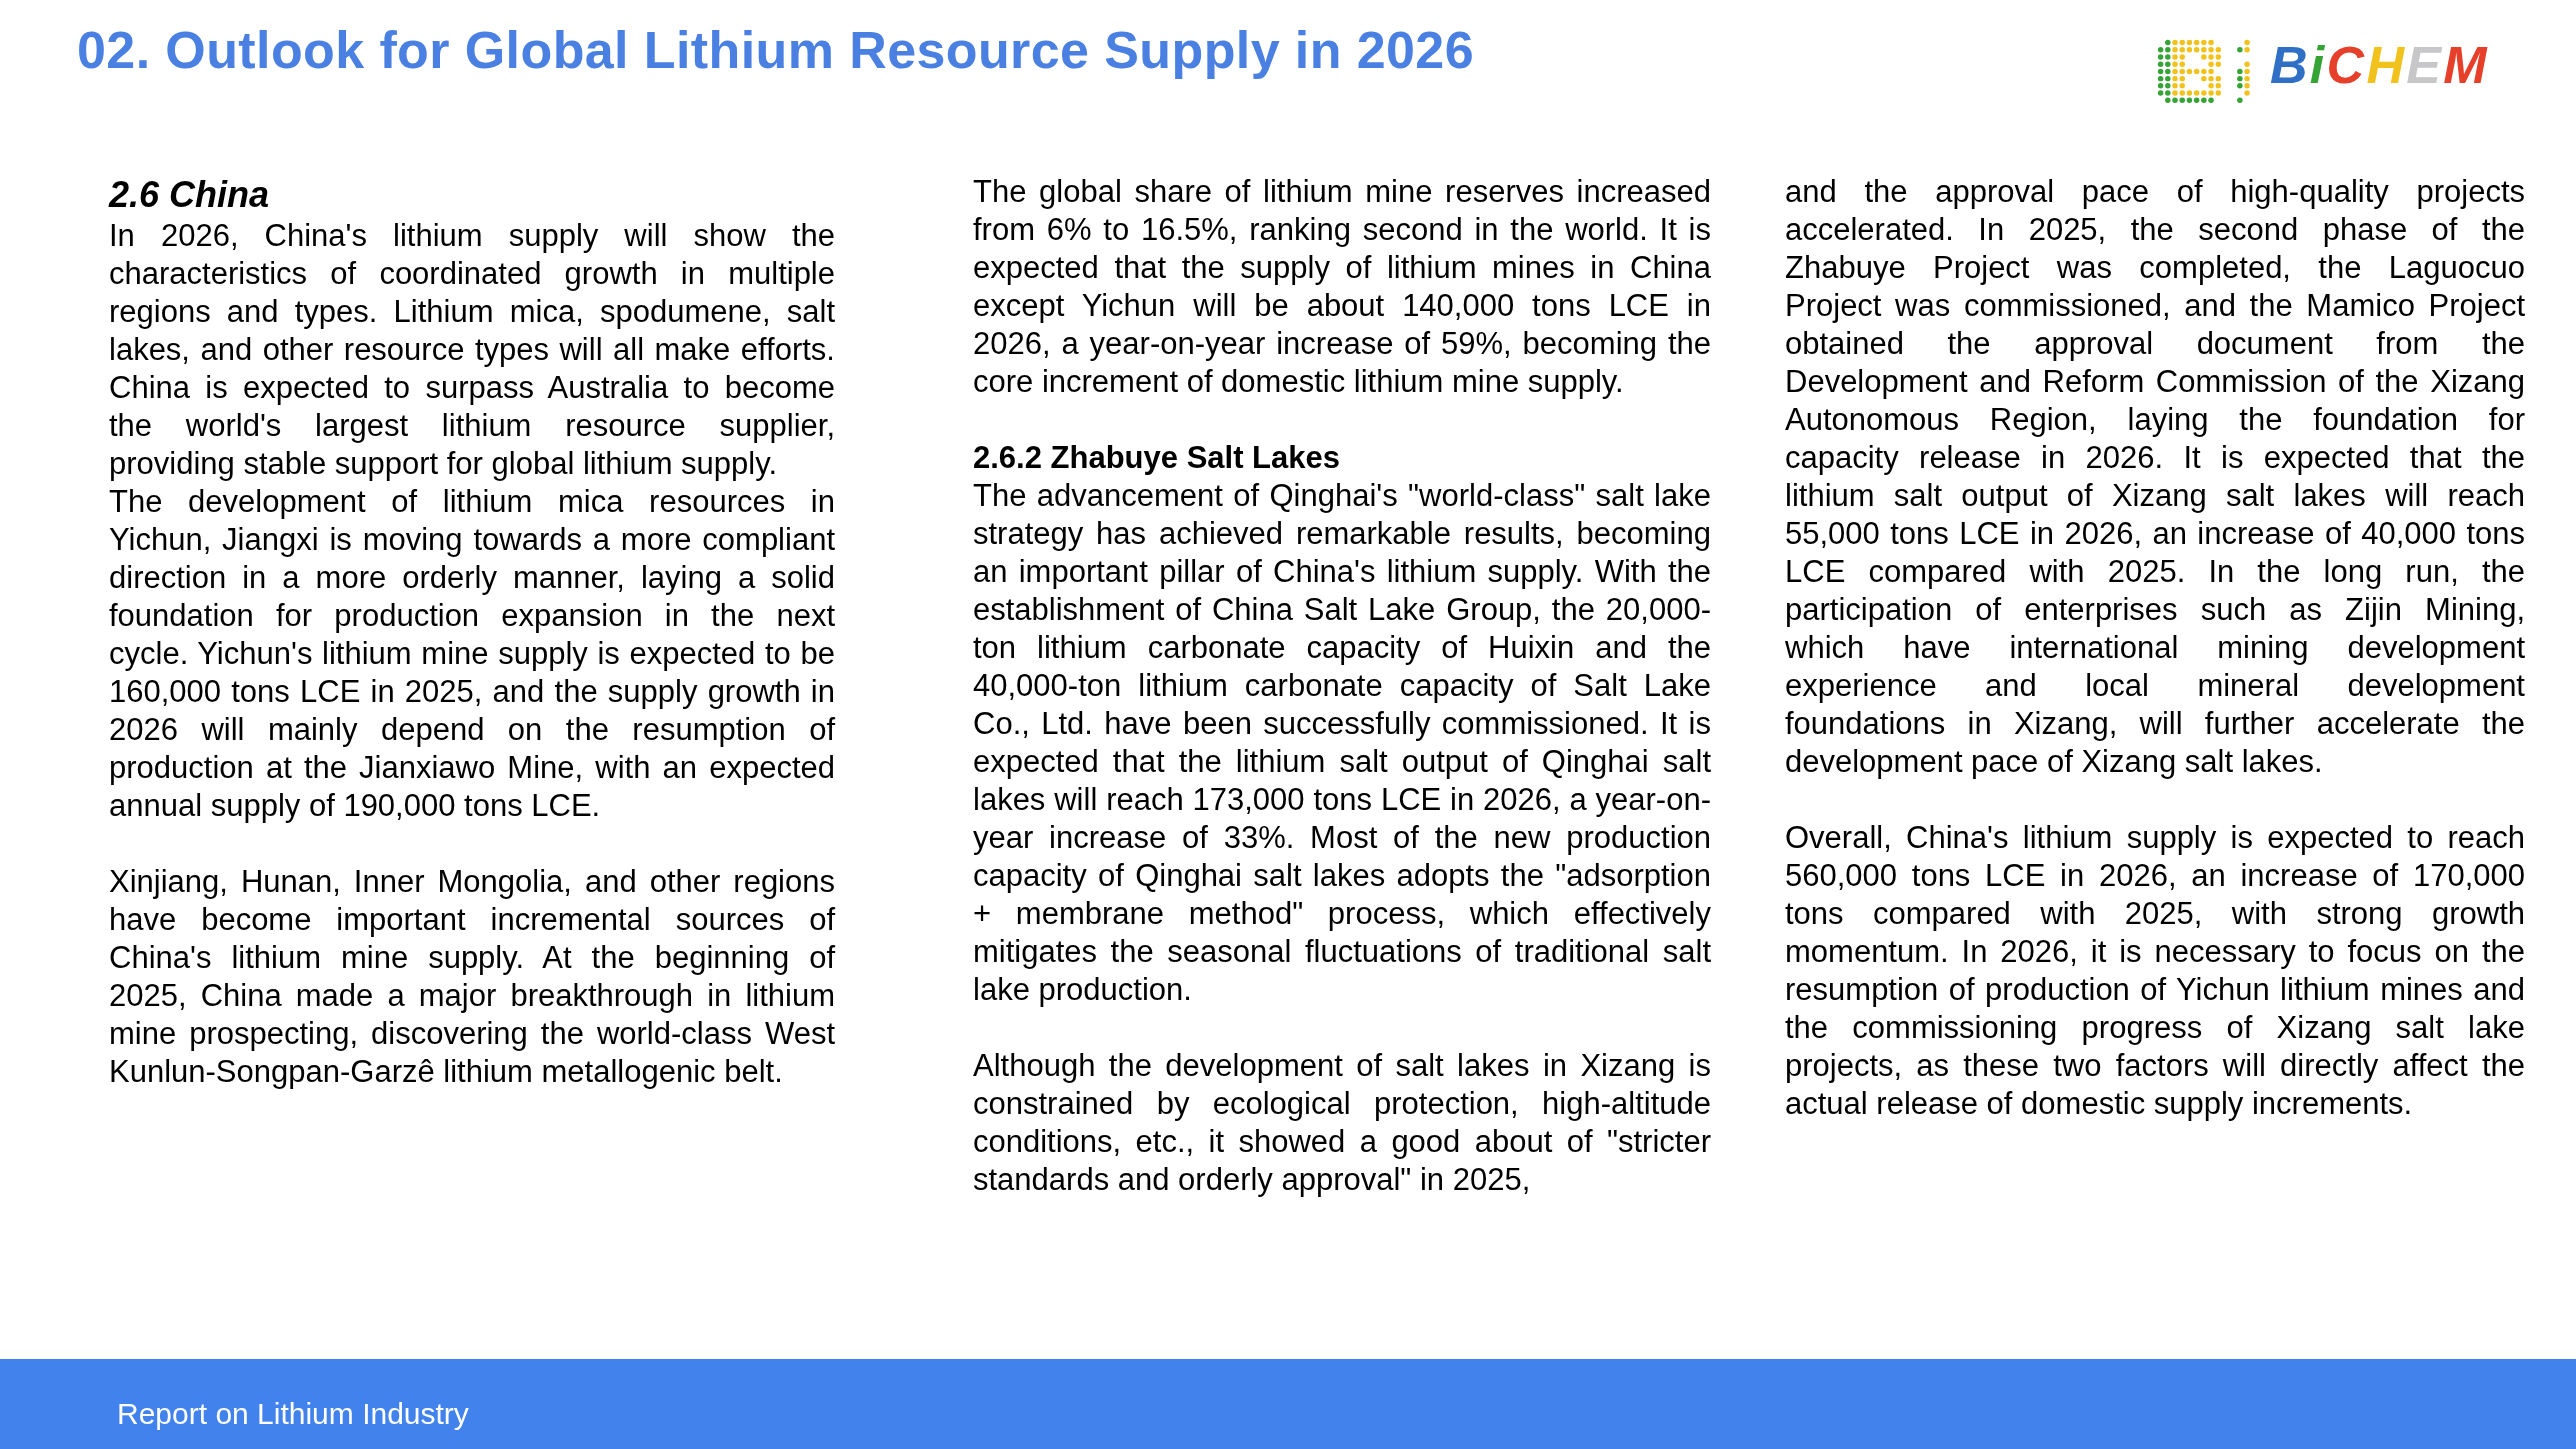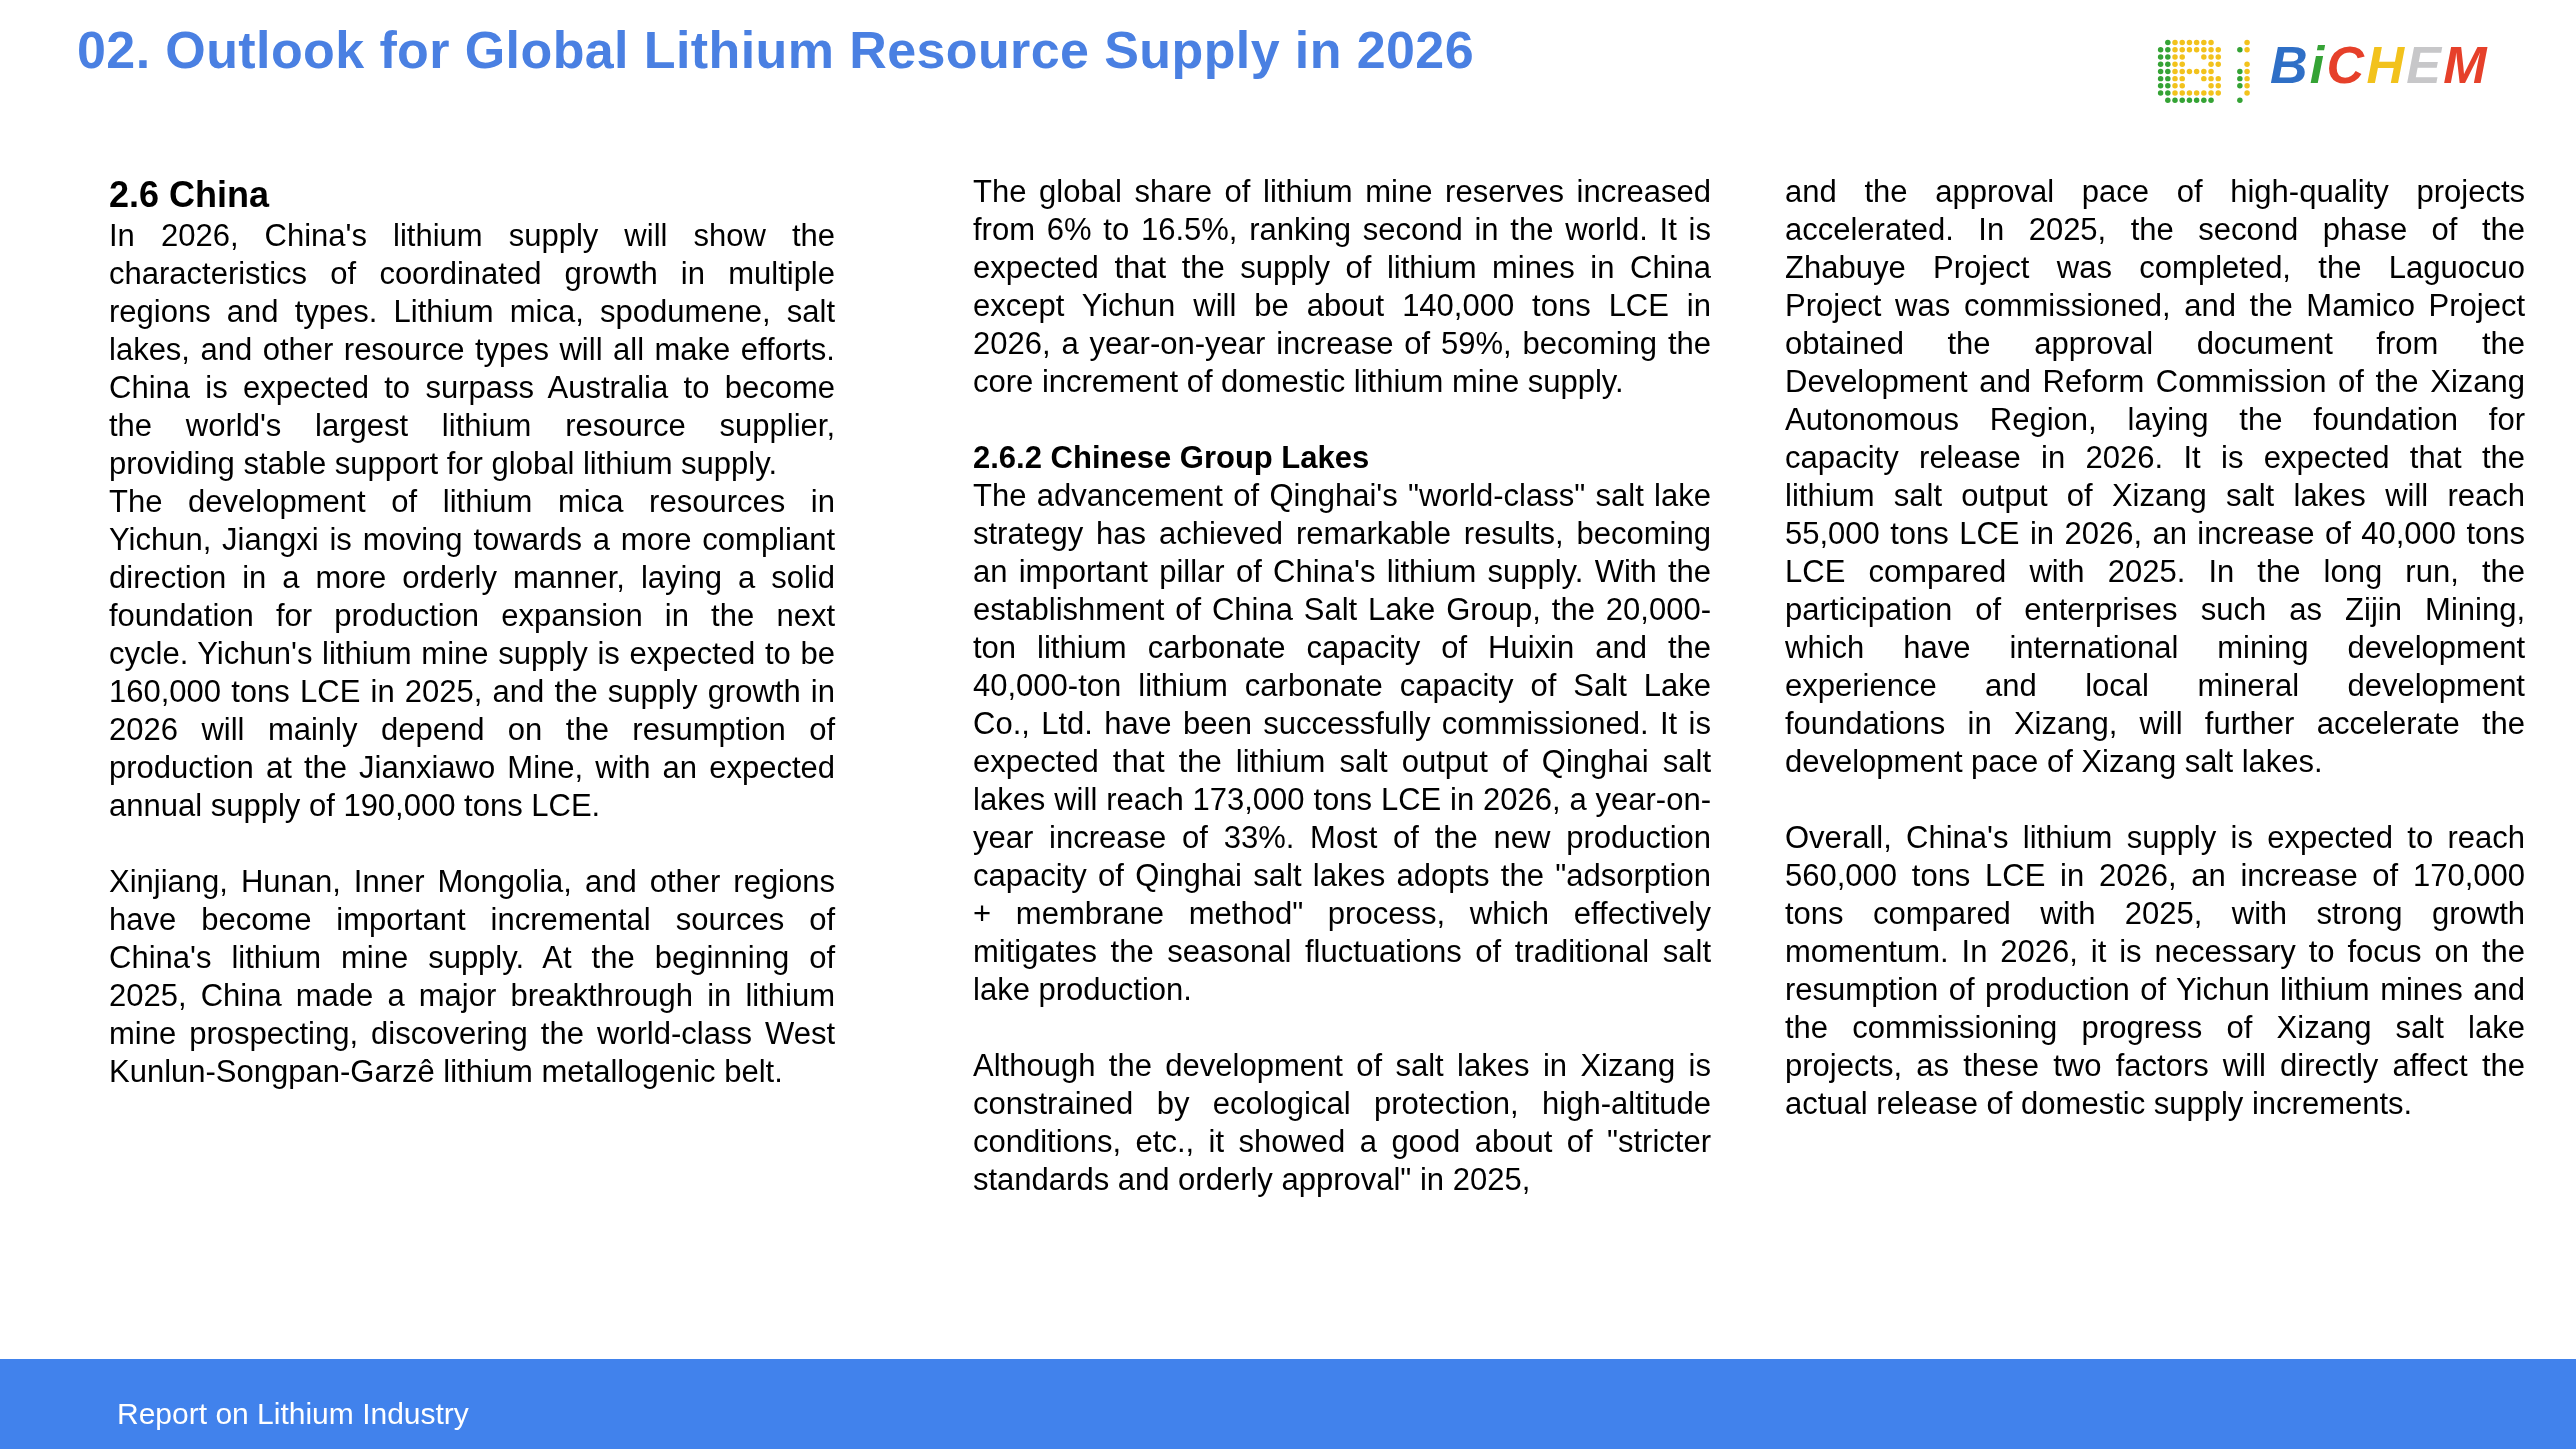--- a/index.html
+++ b/index.html
@@ -42,20 +42,21 @@
   .col { position: absolute; top: 0; }
   .col-1 { left: 109px;  width: 726px; }
   .col-2 { left: 973px; width: 738px; }
   .col-3 { left: 1785px; width: 740px; }
 
   .col h2, .col h3, .col p { margin: 0; padding: 0; }
   .col h2 {
     font-size: 36px;
     font-weight: bold;
     line-height: 44px;
+    font-style: italic;
   }
   .col h3 {
     font-size: 31px;
     font-weight: bold;
     line-height: 38px;
   }
   .col p {
     font-size: 31px;
     line-height: 38px;
     text-align: justify;
@@ -177,21 +178,21 @@
 
     <div class="col col-1">
       <h2>2.6 China</h2>
       <p>In 2026, China's lithium supply will show the characteristics of coordinated growth in multiple regions and types. Lithium mica, spodumene, salt lakes, and other resource types will all make efforts. China is expected to surpass Australia to become the world's largest lithium resource supplier, providing stable support for global lithium supply.</p>
       <p>The development of lithium mica resources in Yichun, Jiangxi is moving towards a more compliant direction in a more orderly manner, laying a solid foundation for production expansion in the next cycle. Yichun's lithium mine supply is expected to be 160,000 tons LCE in 2025, and the supply growth in 2026 will mainly depend on the resumption of production at the Jianxiawo Mine, with an expected annual supply of 190,000 tons LCE.</p>
       <p class="gap-top">Xinjiang, Hunan, Inner Mongolia, and other regions have become important incremental sources of China's lithium mine supply. At the beginning of 2025, China made a major breakthrough in lithium mine prospecting, discovering the world-class West Kunlun-Songpan-Garzê lithium metallogenic belt.</p>
     </div>
 
     <div class="col col-2">
       <p>The global share of lithium mine reserves increased from 6% to 16.5%, ranking second in the world. It is expected that the supply of lithium mines in China except Yichun will be about 140,000 tons LCE in 2026, a year-on-year increase of 59%, becoming the core increment of domestic lithium mine supply.</p>
-      <h3 class="gap-top">2.6.2 Chinese Group Lakes</h3>
+      <h3 class="gap-top">2.6.2 Zhabuye Salt Lakes</h3>
       <p>The advancement of Qinghai's "world-class" salt lake strategy has achieved remarkable results, becoming an important pillar of China's lithium supply. With the establishment of China Salt Lake Group, the 20,000-ton lithium carbonate capacity of Huixin and the 40,000-ton lithium carbonate capacity of Salt Lake Co., Ltd. have been successfully commissioned. It is expected that the lithium salt output of Qinghai salt lakes will reach 173,000 tons LCE in 2026, a year-on-year increase of 33%. Most of the new production capacity of Qinghai salt lakes adopts the "adsorption + membrane method" process, which effectively mitigates the seasonal fluctuations of traditional salt lake production.</p>
       <p class="gap-top">Although the development of salt lakes in Xizang is constrained by ecological protection, high-altitude conditions, etc., it showed a good about of "stricter standards and orderly approval" in 2025,</p>
     </div>
 
     <div class="col col-3">
       <p>and the approval pace of high-quality projects accelerated. In 2025, the second phase of the Zhabuye Project was completed, the Laguocuo Project was commissioned, and the Mamico Project obtained the approval document from the Development and Reform Commission of the Xizang Autonomous Region, laying the foundation for capacity release in 2026. It is expected that the lithium salt output of Xizang salt lakes will reach 55,000 tons LCE in 2026, an increase of 40,000 tons LCE compared with 2025. In the long run, the participation of enterprises such as Zijin Mining, which have international mining development experience and local mineral development foundations in Xizang, will further accelerate the development pace of Xizang salt lakes.</p>
       <p class="gap-top">Overall, China's lithium supply is expected to reach 560,000 tons LCE in 2026, an increase of 170,000 tons compared with 2025, with strong growth momentum. In 2026, it is necessary to focus on the resumption of production of Yichun lithium mines and the commissioning progress of Xizang salt lake projects, as these two factors will directly affect the actual release of domestic supply increments.</p>
     </div>
 
   </div>

